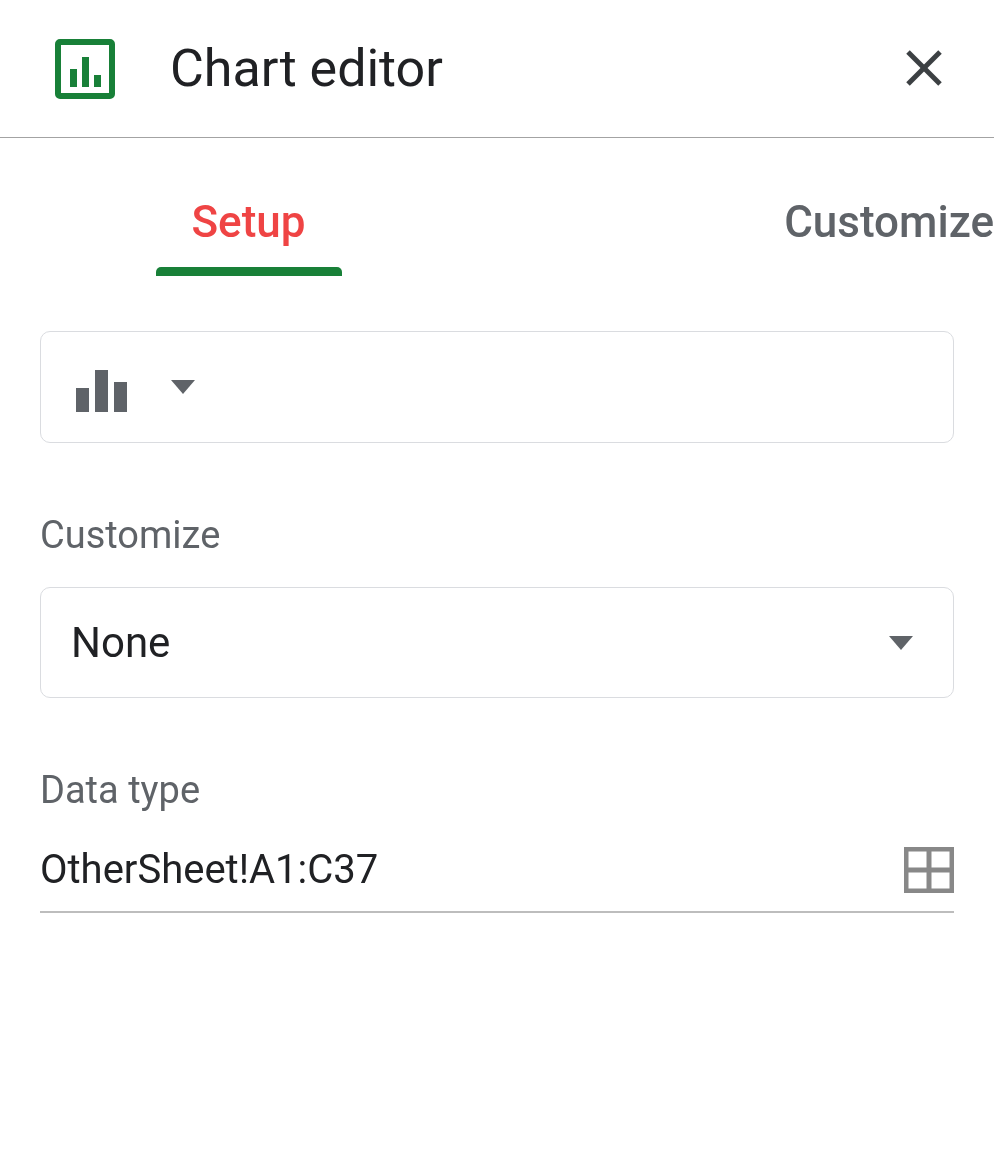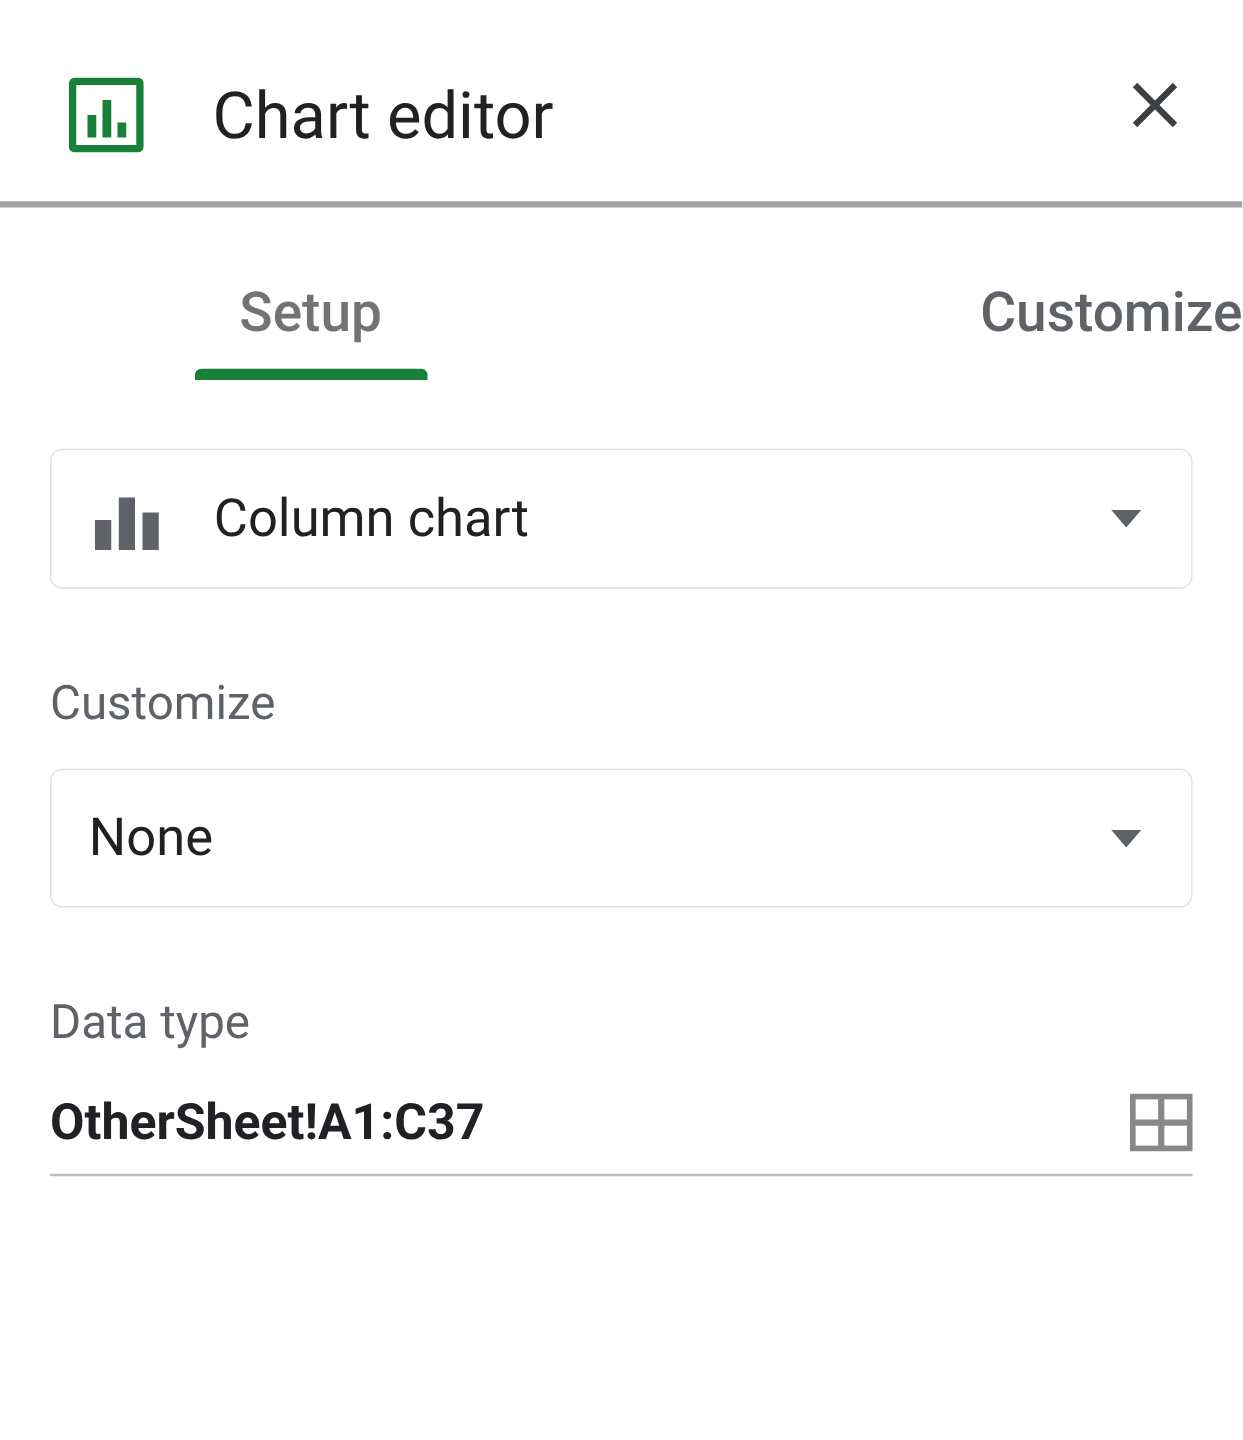--- a/index.html
+++ b/index.html
@@ -8,24 +8,23 @@
       padding: 0;
     }
     body {
       font-family: 'Google Sans', Roboto, Arial, sans-serif;
       background: #fff;
       width: 994px;
       height: 1152px;
     }
     .header {
       display: flex;
-      align-items: flex-start;
+      align-items: flex-end;
       padding: 38px 40px 38px 55px;
-      border-bottom: 5px solid #a3a3a3;
-      margin-top: 24px;
+      border-bottom: 1px solid #a3a3a3;
     }
     .header-icon {
       width: 60px;
       height: 60px;
       margin-right: 55px;
       flex-shrink: 0;
     }
     .header-title {
       font-size: 52px;
       font-weight: 400;
@@ -46,21 +45,21 @@
     .tab {
       flex: 1;
       text-align: center;
       font-size: 44px;
       font-weight: 500;
       padding: 18px 0;
       cursor: pointer;
       position: relative;
     }
     .tab.active {
-      color: #737373;
+      color: #ef4444;
     }
     .tab.inactive {
       color: #5f6368;
       text-align: right;
     }
     .tab.active::after {
       content: "";
       position: absolute;
       bottom: -10px;
       left: 50%;
@@ -108,21 +107,20 @@
       border-right: 12px solid transparent;
       border-top: 14px solid #5f6368;
       margin-right: 10px;
     }
     .data-range-row {
       display: flex;
       align-items: center;
       padding: 4px 0 18px 0;
       border-bottom: 2px solid #bdbdbd;
       margin-top: 12px;
-      font-weight: bold;
     }
     .data-range-text {
       font-size: 40px;
       color: #202124;
       flex: 1;
     }
     .grid-icon {
       width: 50px;
       height: 46px;
       cursor: pointer;
@@ -160,21 +158,20 @@
 
 <div class="panel">
 
   <div class="select-box">
     <div class="box-icon">
       <div class="bar" style="height:24px;"></div>
       <div class="bar" style="height:42px;"></div>
       <div class="bar" style="height:30px;"></div>
       <div style="position:absolute;"></div>
     </div>
-    <div class="box-text">Column chart</div>
     <div class="caret-down"></div>
   </div>
 
   <div class="section-label">Customize</div>
   <div class="select-box">
     <div class="box-text">None</div>
     <div class="caret-down"></div>
   </div>
 
   <div class="section-label">Data type</div>

